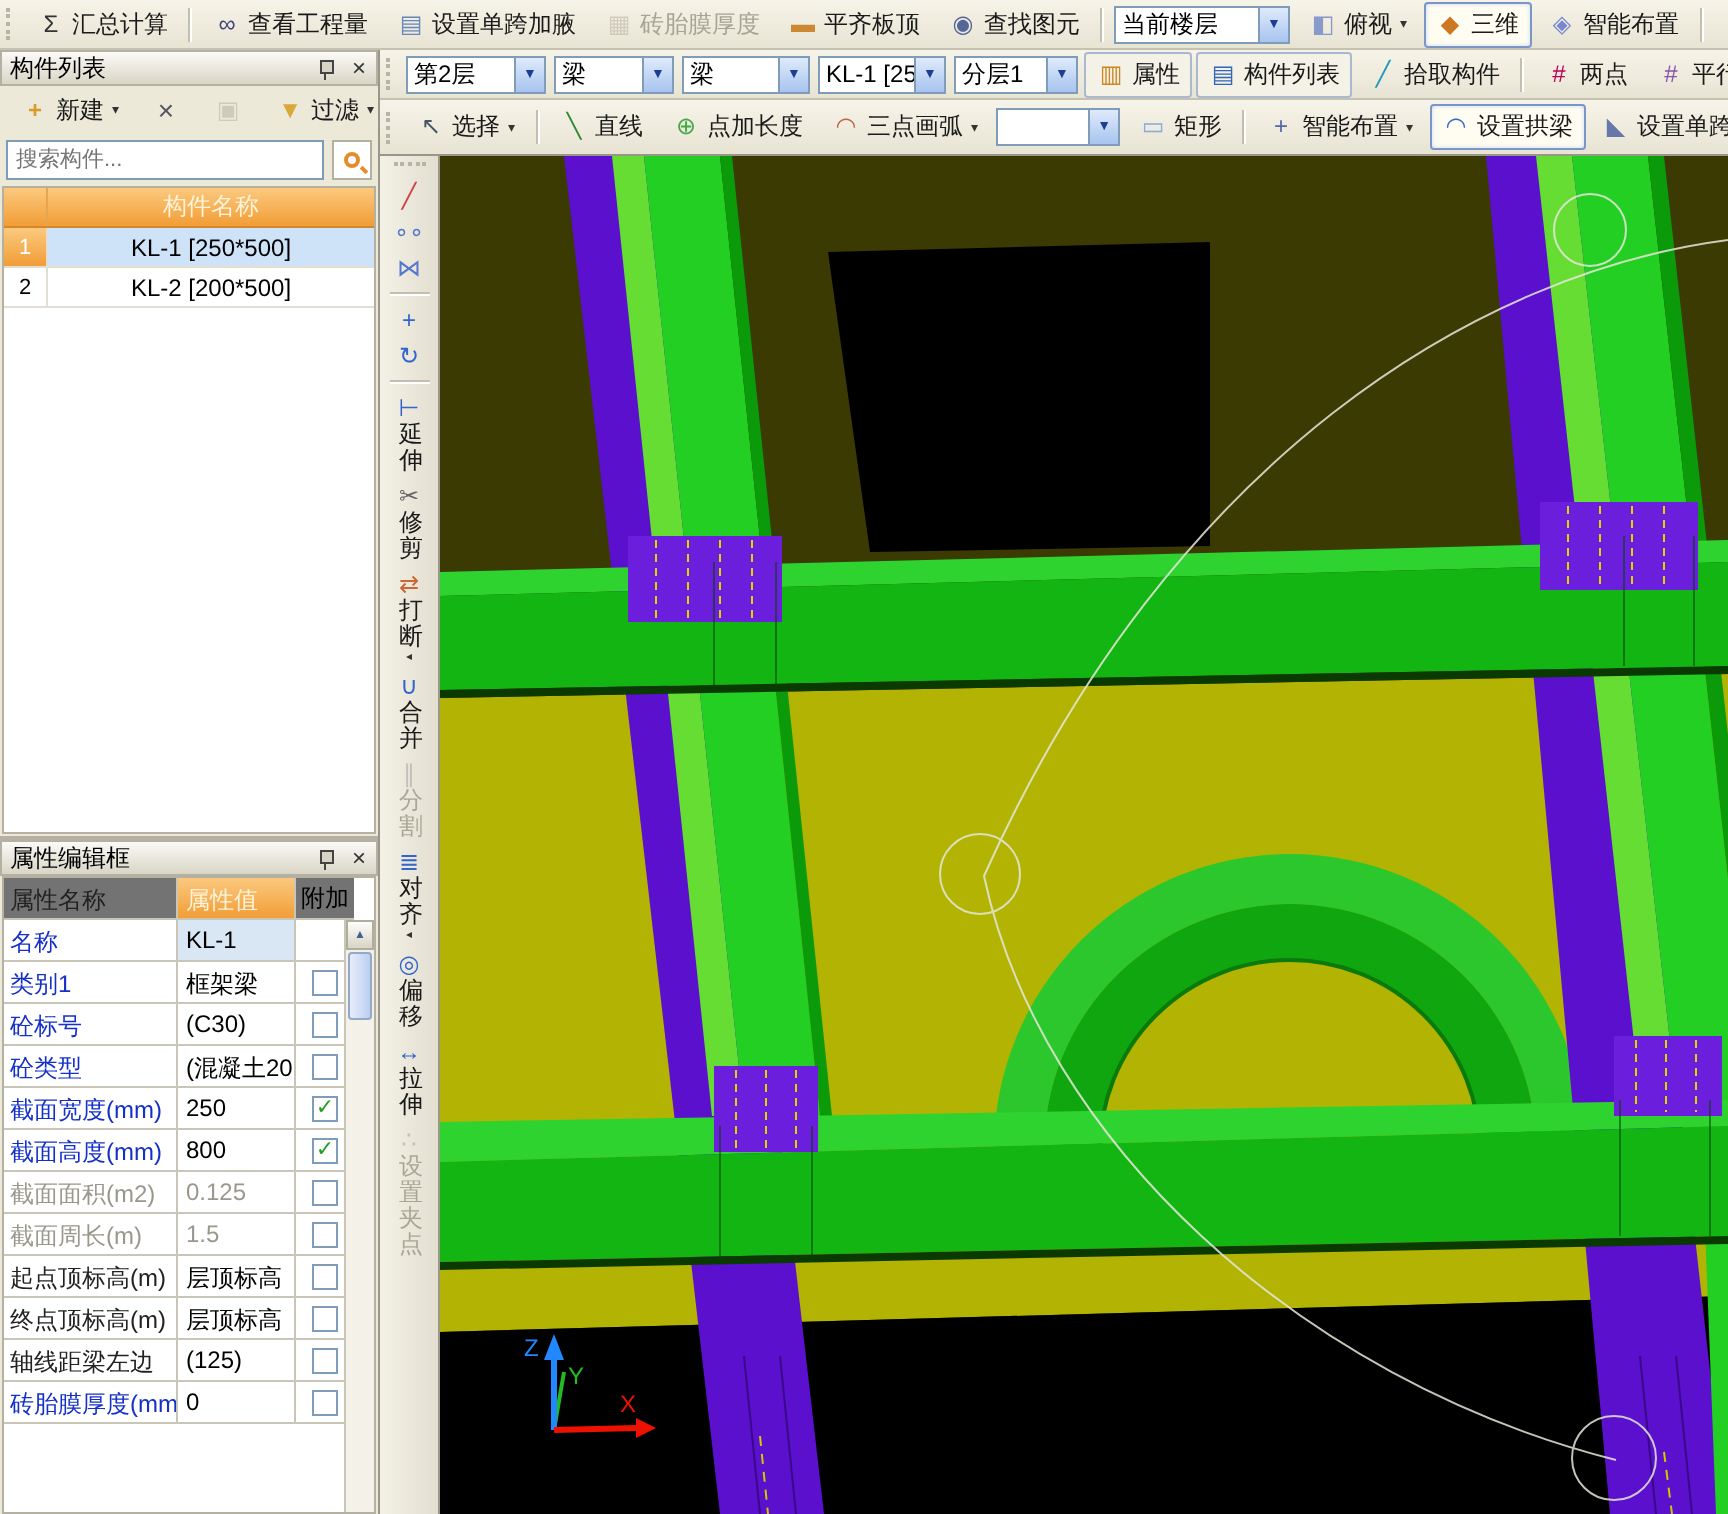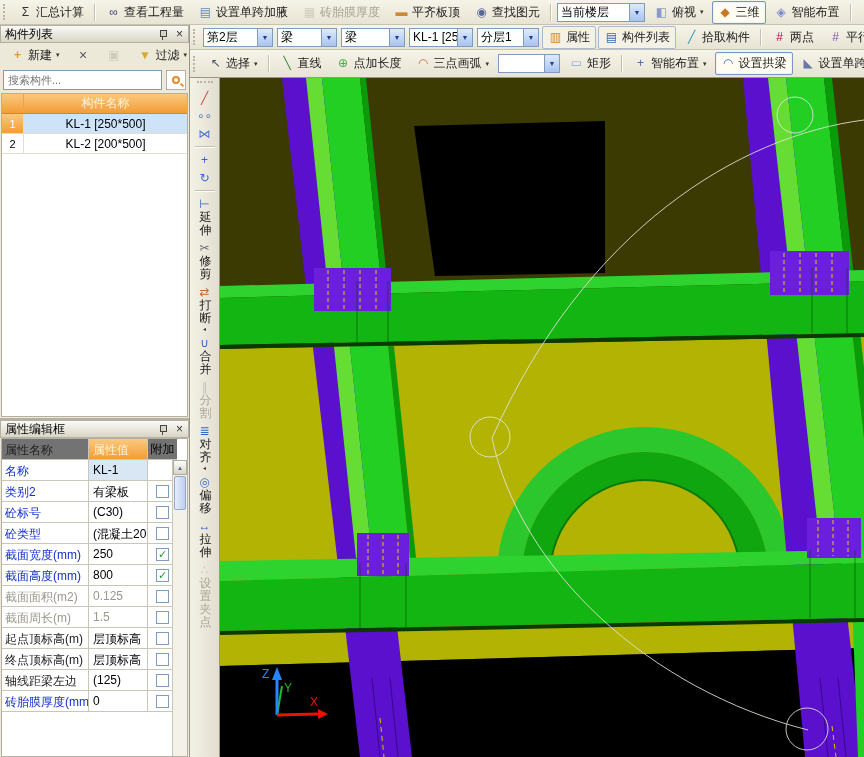--- a/index.html
+++ b/index.html
@@ -286,22 +286,22 @@
           <span class="pv">属性值</span>
           <span class="pa">附加</span>
         </div>
         <div id="prop-rows">
             <div class="prow">
               <span class="pn c-blue">名称</span>
               <span class="pv v-sel">KL-1</span>
               <span class="pa"></span>
             </div>
             <div class="prow">
-              <span class="pn c-blue">类别2</span>
-              <span class="pv">有梁板</span>
+              <span class="pn c-blue">类别1</span>
+              <span class="pv">框架梁</span>
               <span class="pa">
                 <span class="cb"></span>
               </span>
             </div>
             <div class="prow">
               <span class="pn c-blue">砼标号</span>
               <span class="pv">(C30)</span>
               <span class="pa">
                 <span class="cb"></span>
               </span>

